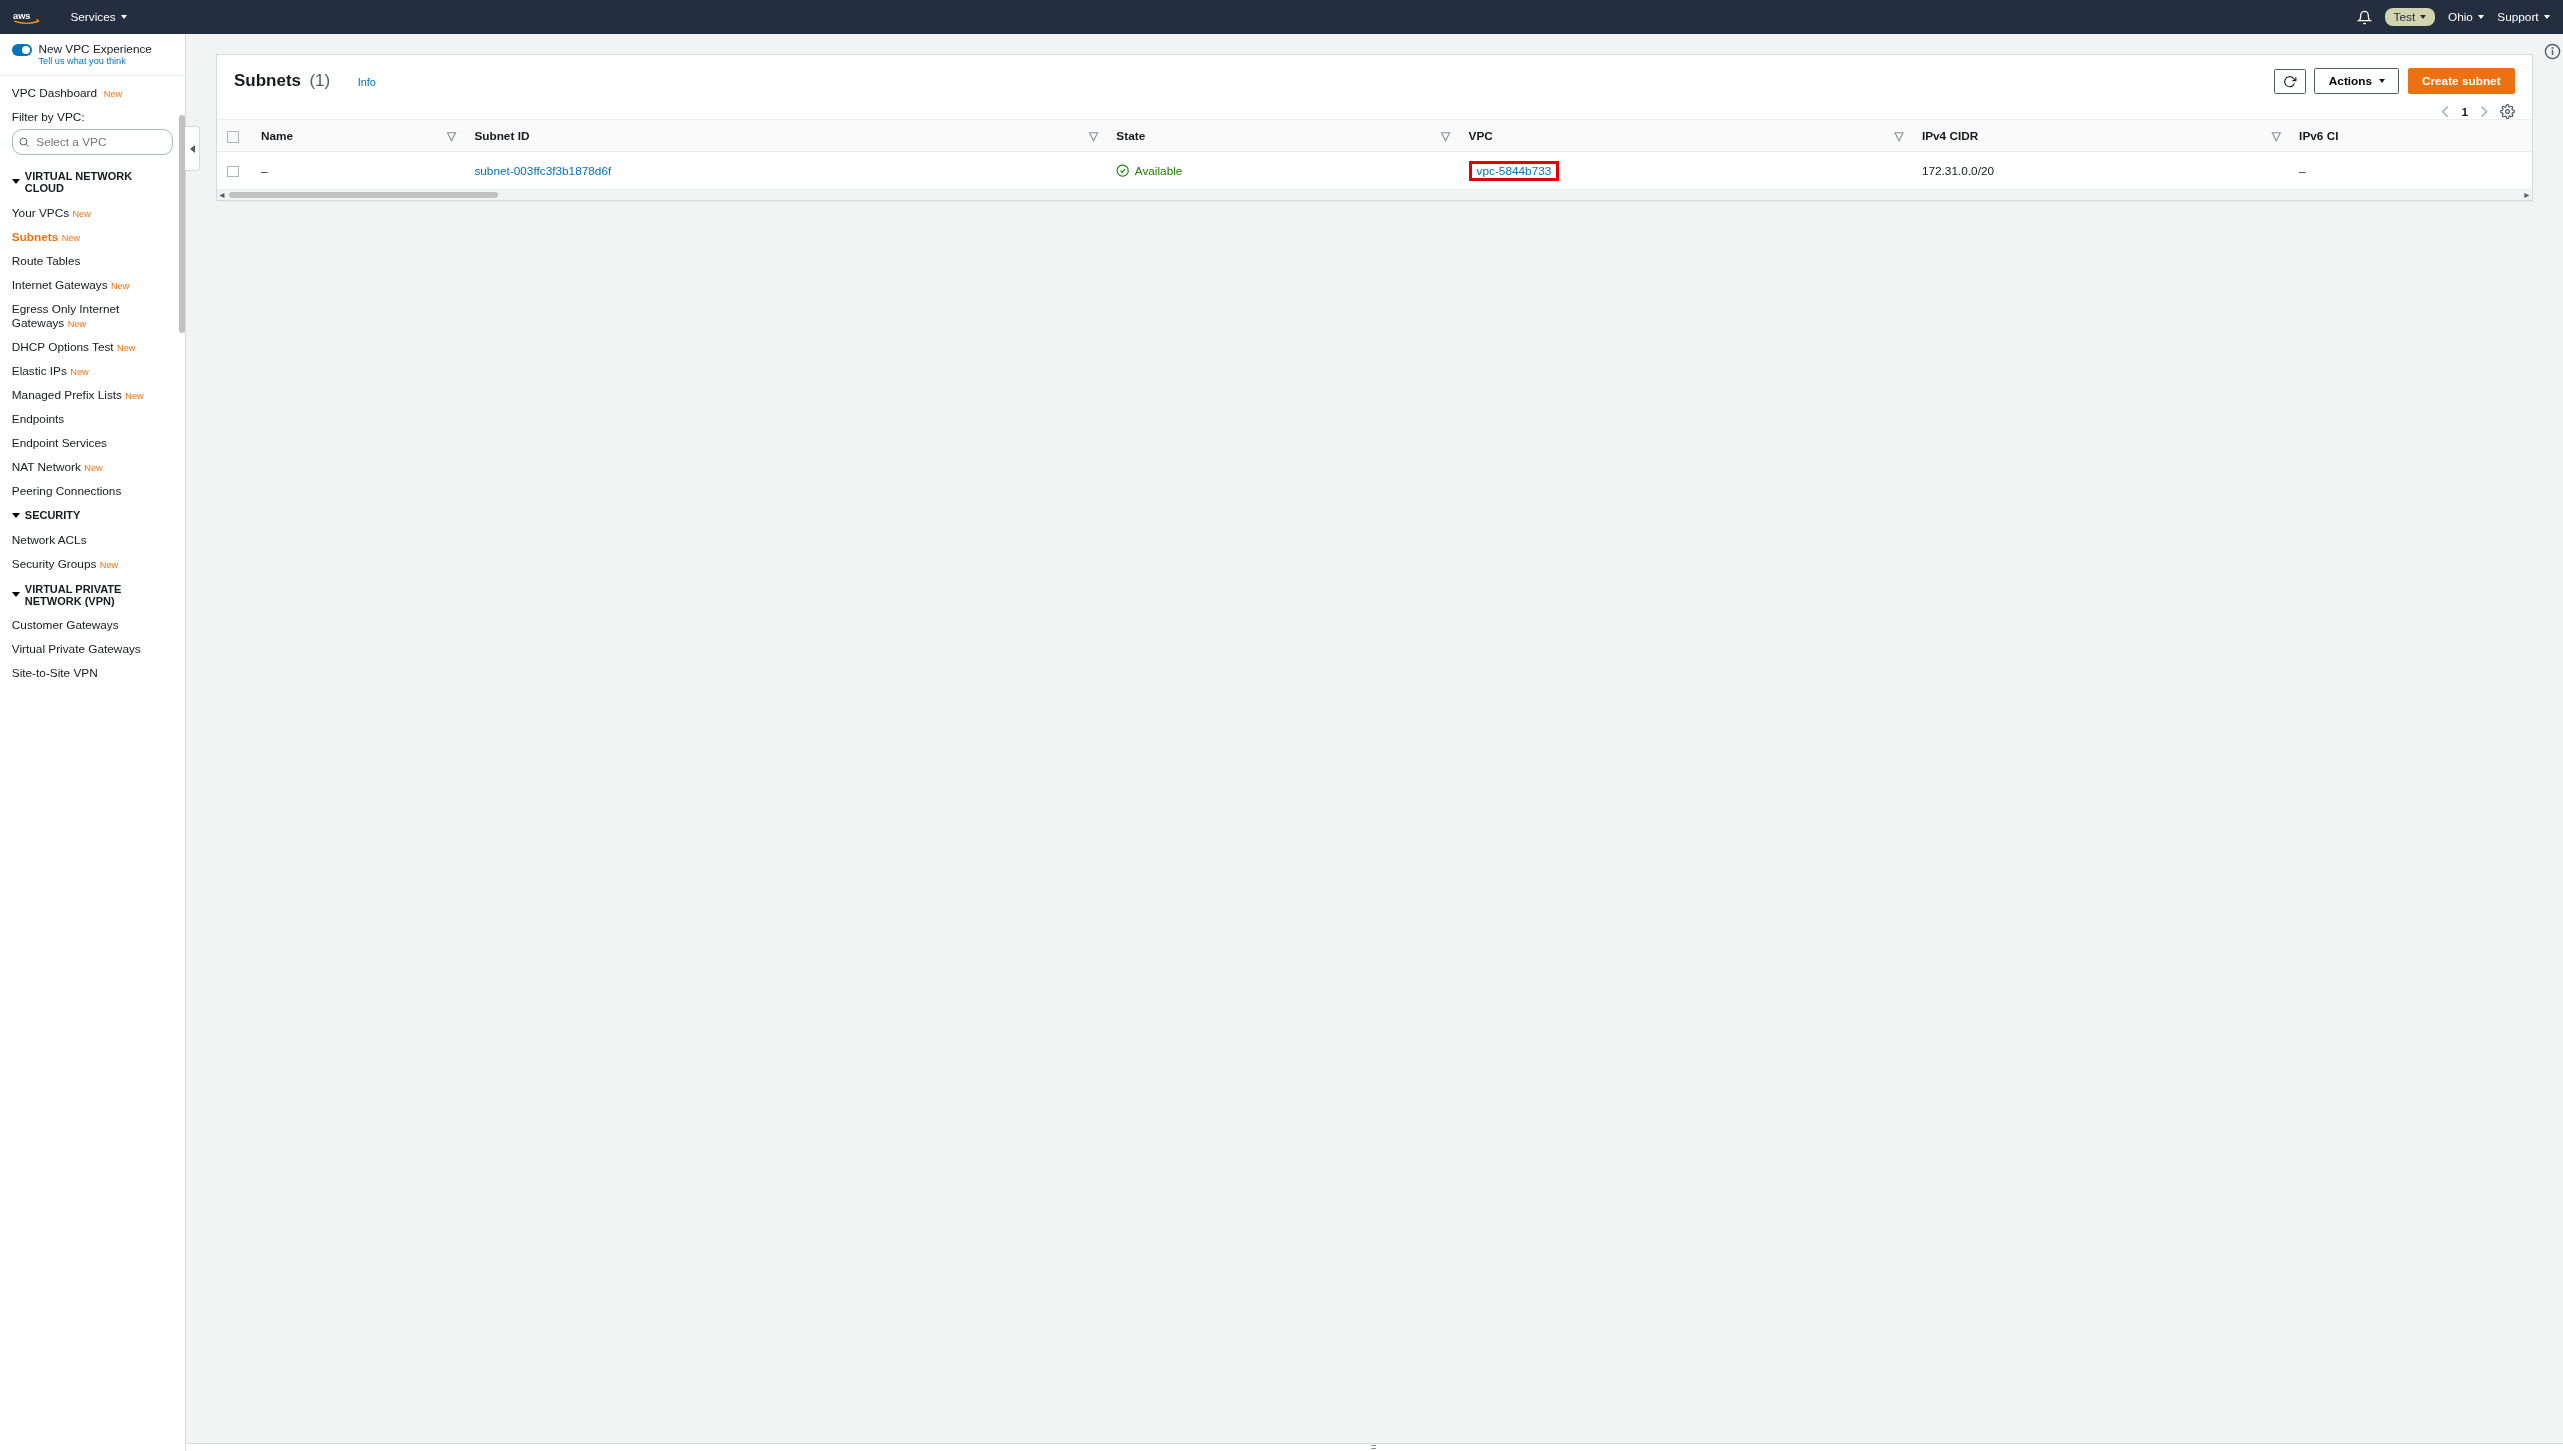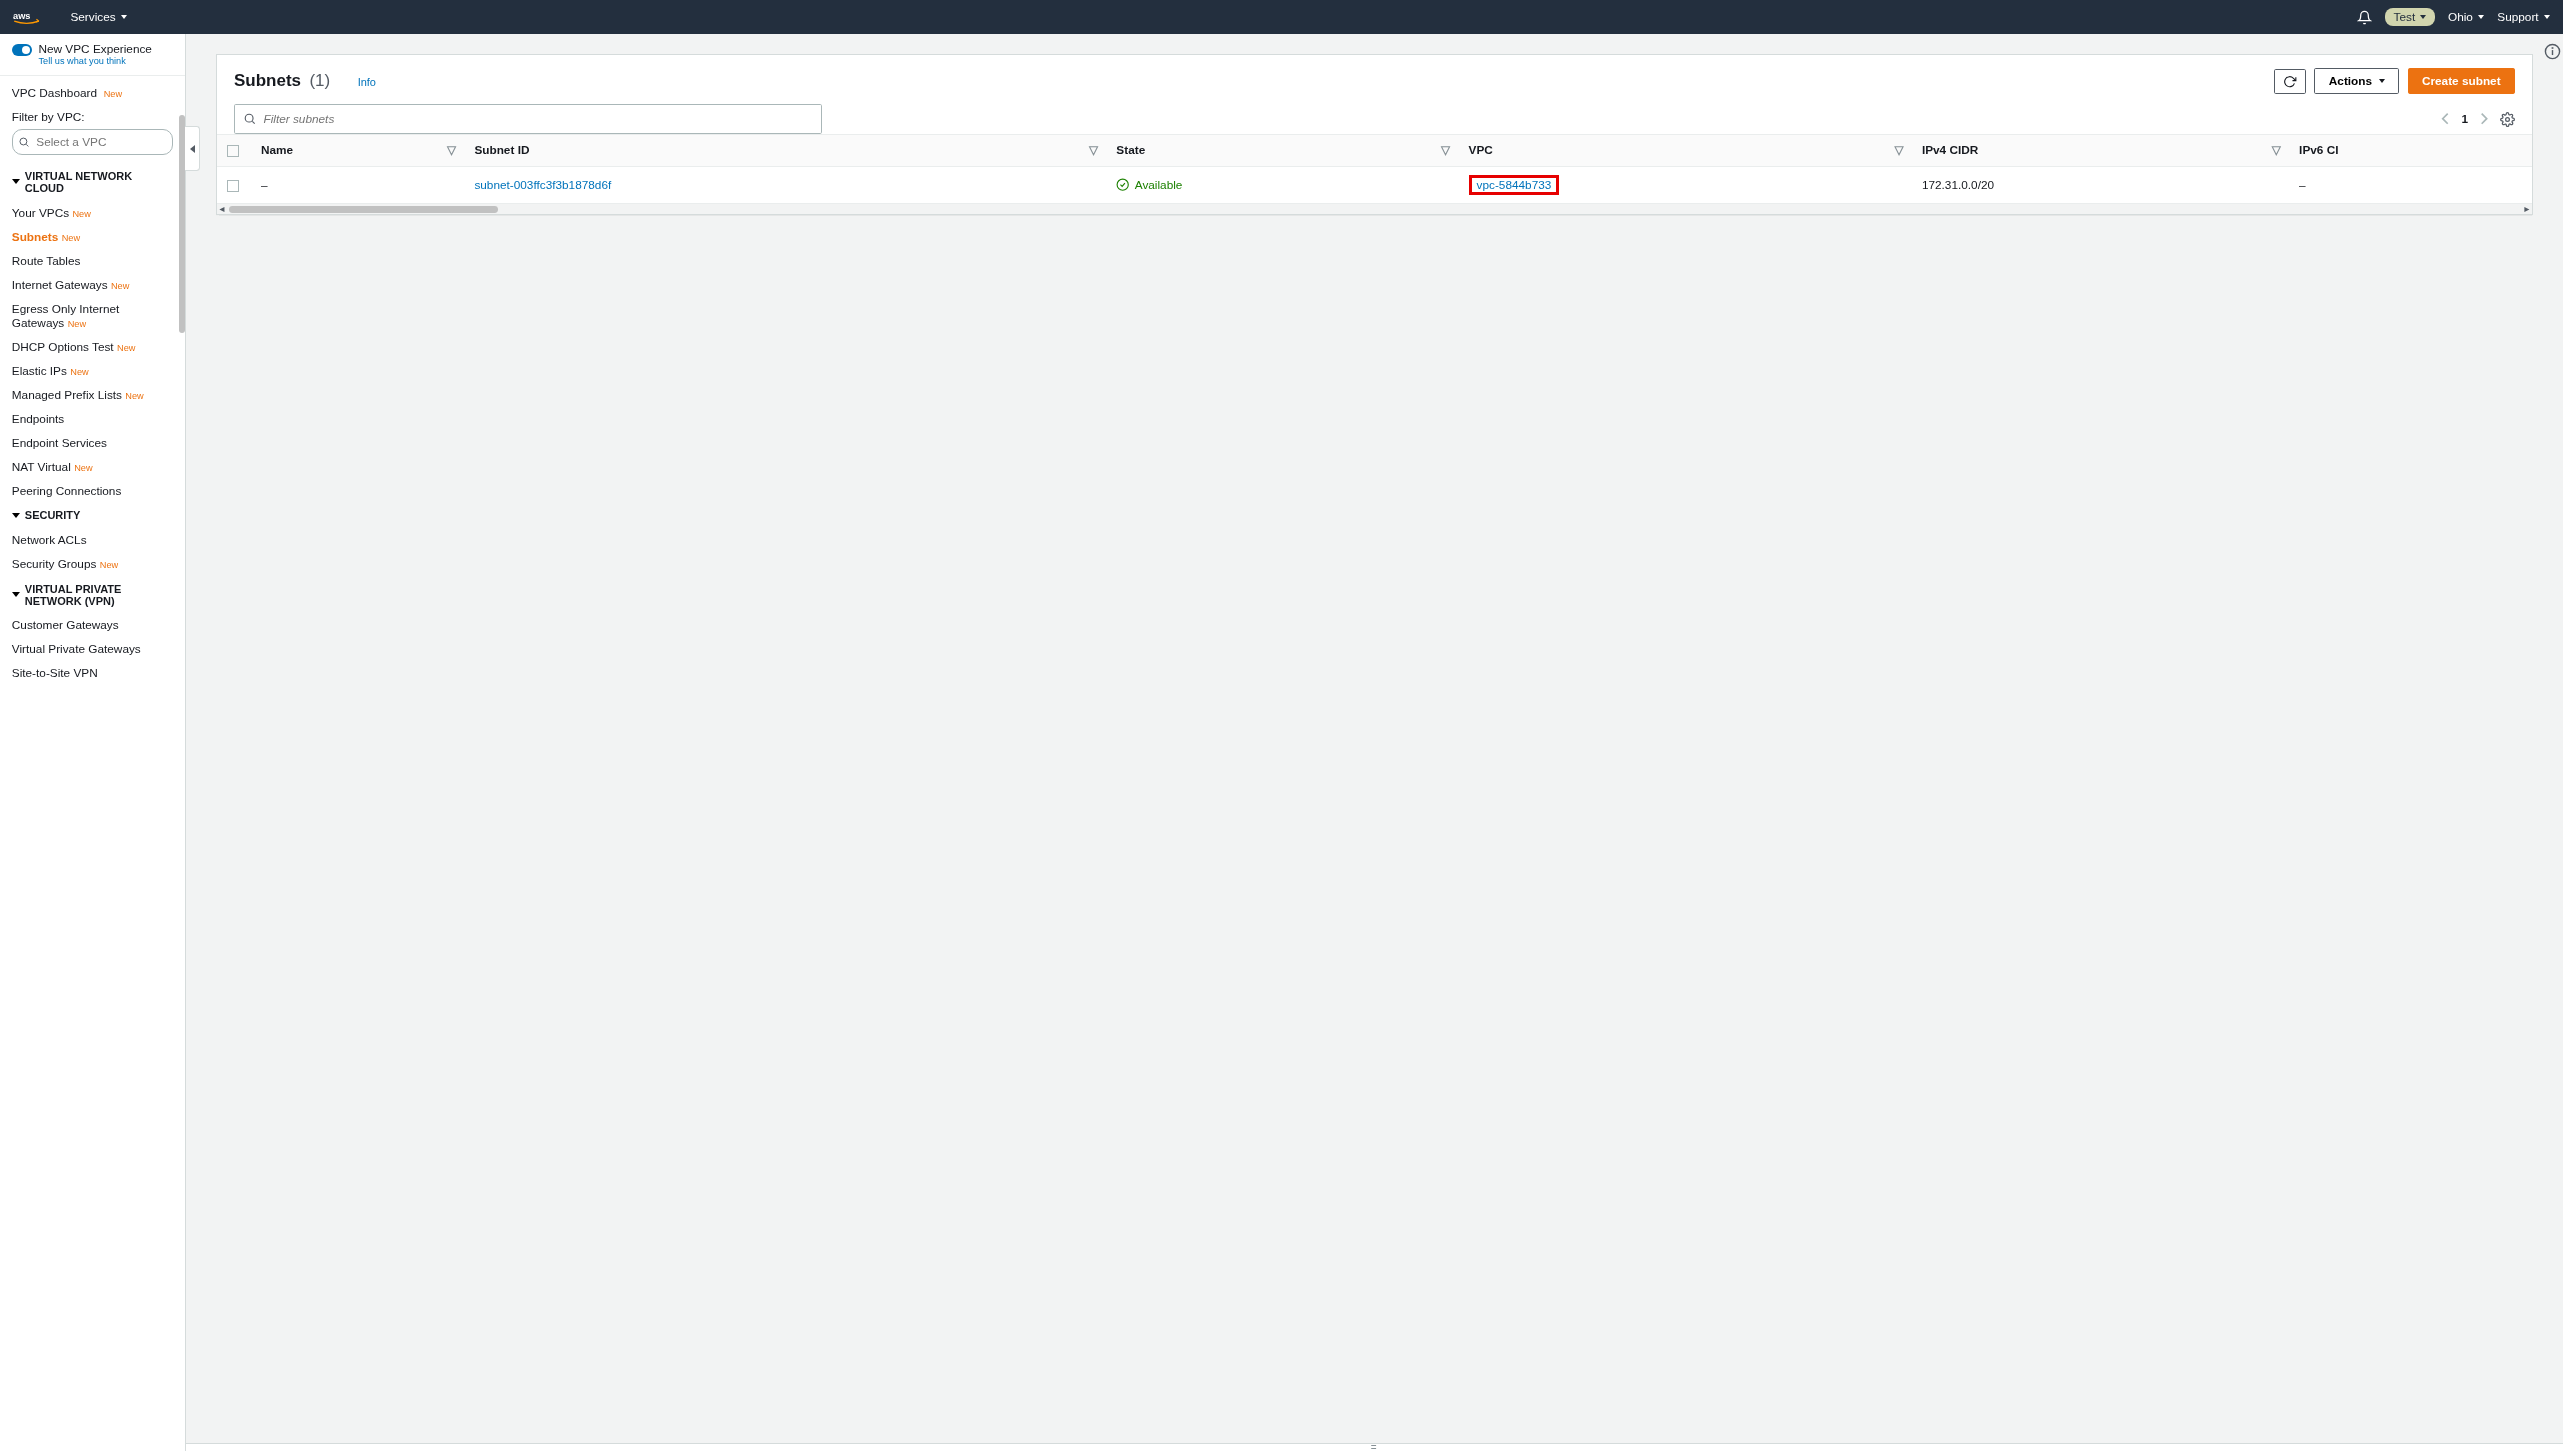--- a/index.html
+++ b/index.html
@@ -174,21 +174,21 @@
       <div class="sidebar-link"><span>Your VPCs</span><span class="new-badge">New</span></div>
       <div class="sidebar-link active"><span>Subnets</span><span class="new-badge">New</span></div>
       <div class="sidebar-link"><span>Route Tables</span></div>
       <div class="sidebar-link"><span>Internet Gateways</span><span class="new-badge">New</span></div>
       <div class="sidebar-link"><span>Egress Only Internet Gateways</span><span class="new-badge">New</span></div>
       <div class="sidebar-link"><span>DHCP Options Test</span><span class="new-badge">New</span></div>
       <div class="sidebar-link"><span>Elastic IPs</span><span class="new-badge">New</span></div>
       <div class="sidebar-link"><span>Managed Prefix Lists</span><span class="new-badge">New</span></div>
       <div class="sidebar-link"><span>Endpoints</span></div>
       <div class="sidebar-link"><span>Endpoint Services</span></div>
-      <div class="sidebar-link"><span>NAT Virtual</span><span class="new-badge">New</span></div>
+      <div class="sidebar-link"><span>NAT Network</span><span class="new-badge">New</span></div>
       <div class="sidebar-link"><span>Peering Connections</span></div>
 
       <div class="sidebar-heading">
         <span class="caret"></span>
         <span>SECURITY</span>
       </div>
       <div class="sidebar-link"><span>Network ACLs</span></div>
       <div class="sidebar-link"><span>Security Groups</span><span class="new-badge">New</span></div>
 
       <div class="sidebar-heading">
@@ -231,29 +231,20 @@
               <span>Actions</span>
               <span class="caret-down" style="border-top-color:#16191f"></span>
             </button>
             <button class="btn primary">
               <span>Create subnet</span>
             </button>
           </div>
         </div>
 
         <div class="filter-row">
-          <div class="search-box">
-            <span>
-              <svg width="13.4" height="13.4" viewBox="0 0 24 24" fill="none" stroke="#545b64" stroke-width="2">
-                  <circle cx="11" cy="11" r="7"></circle>
-                  <line x1="21" y1="21" x2="16.65" y2="16.65"></line>
-                </svg>
-            </span>
-            <input placeholder="Filter subnets" style="">
-          </div>
           <div class="pagination">
             <span class="pag-btn">
               <svg width="8.4" height="13.4" viewBox="0 0 10 16">
                   <path d="M8 2 L2 8 L8 14" fill="none" stroke="currentColor" stroke-width="2"></path>
                 </svg>
             </span>
             <span class="page-num">1</span>
             <span class="pag-btn">
               <svg width="8.4" height="13.4" viewBox="0 0 10 16">
                   <path d="M2 2 L8 8 L2 14" fill="none" stroke="currentColor" stroke-width="2"></path>

